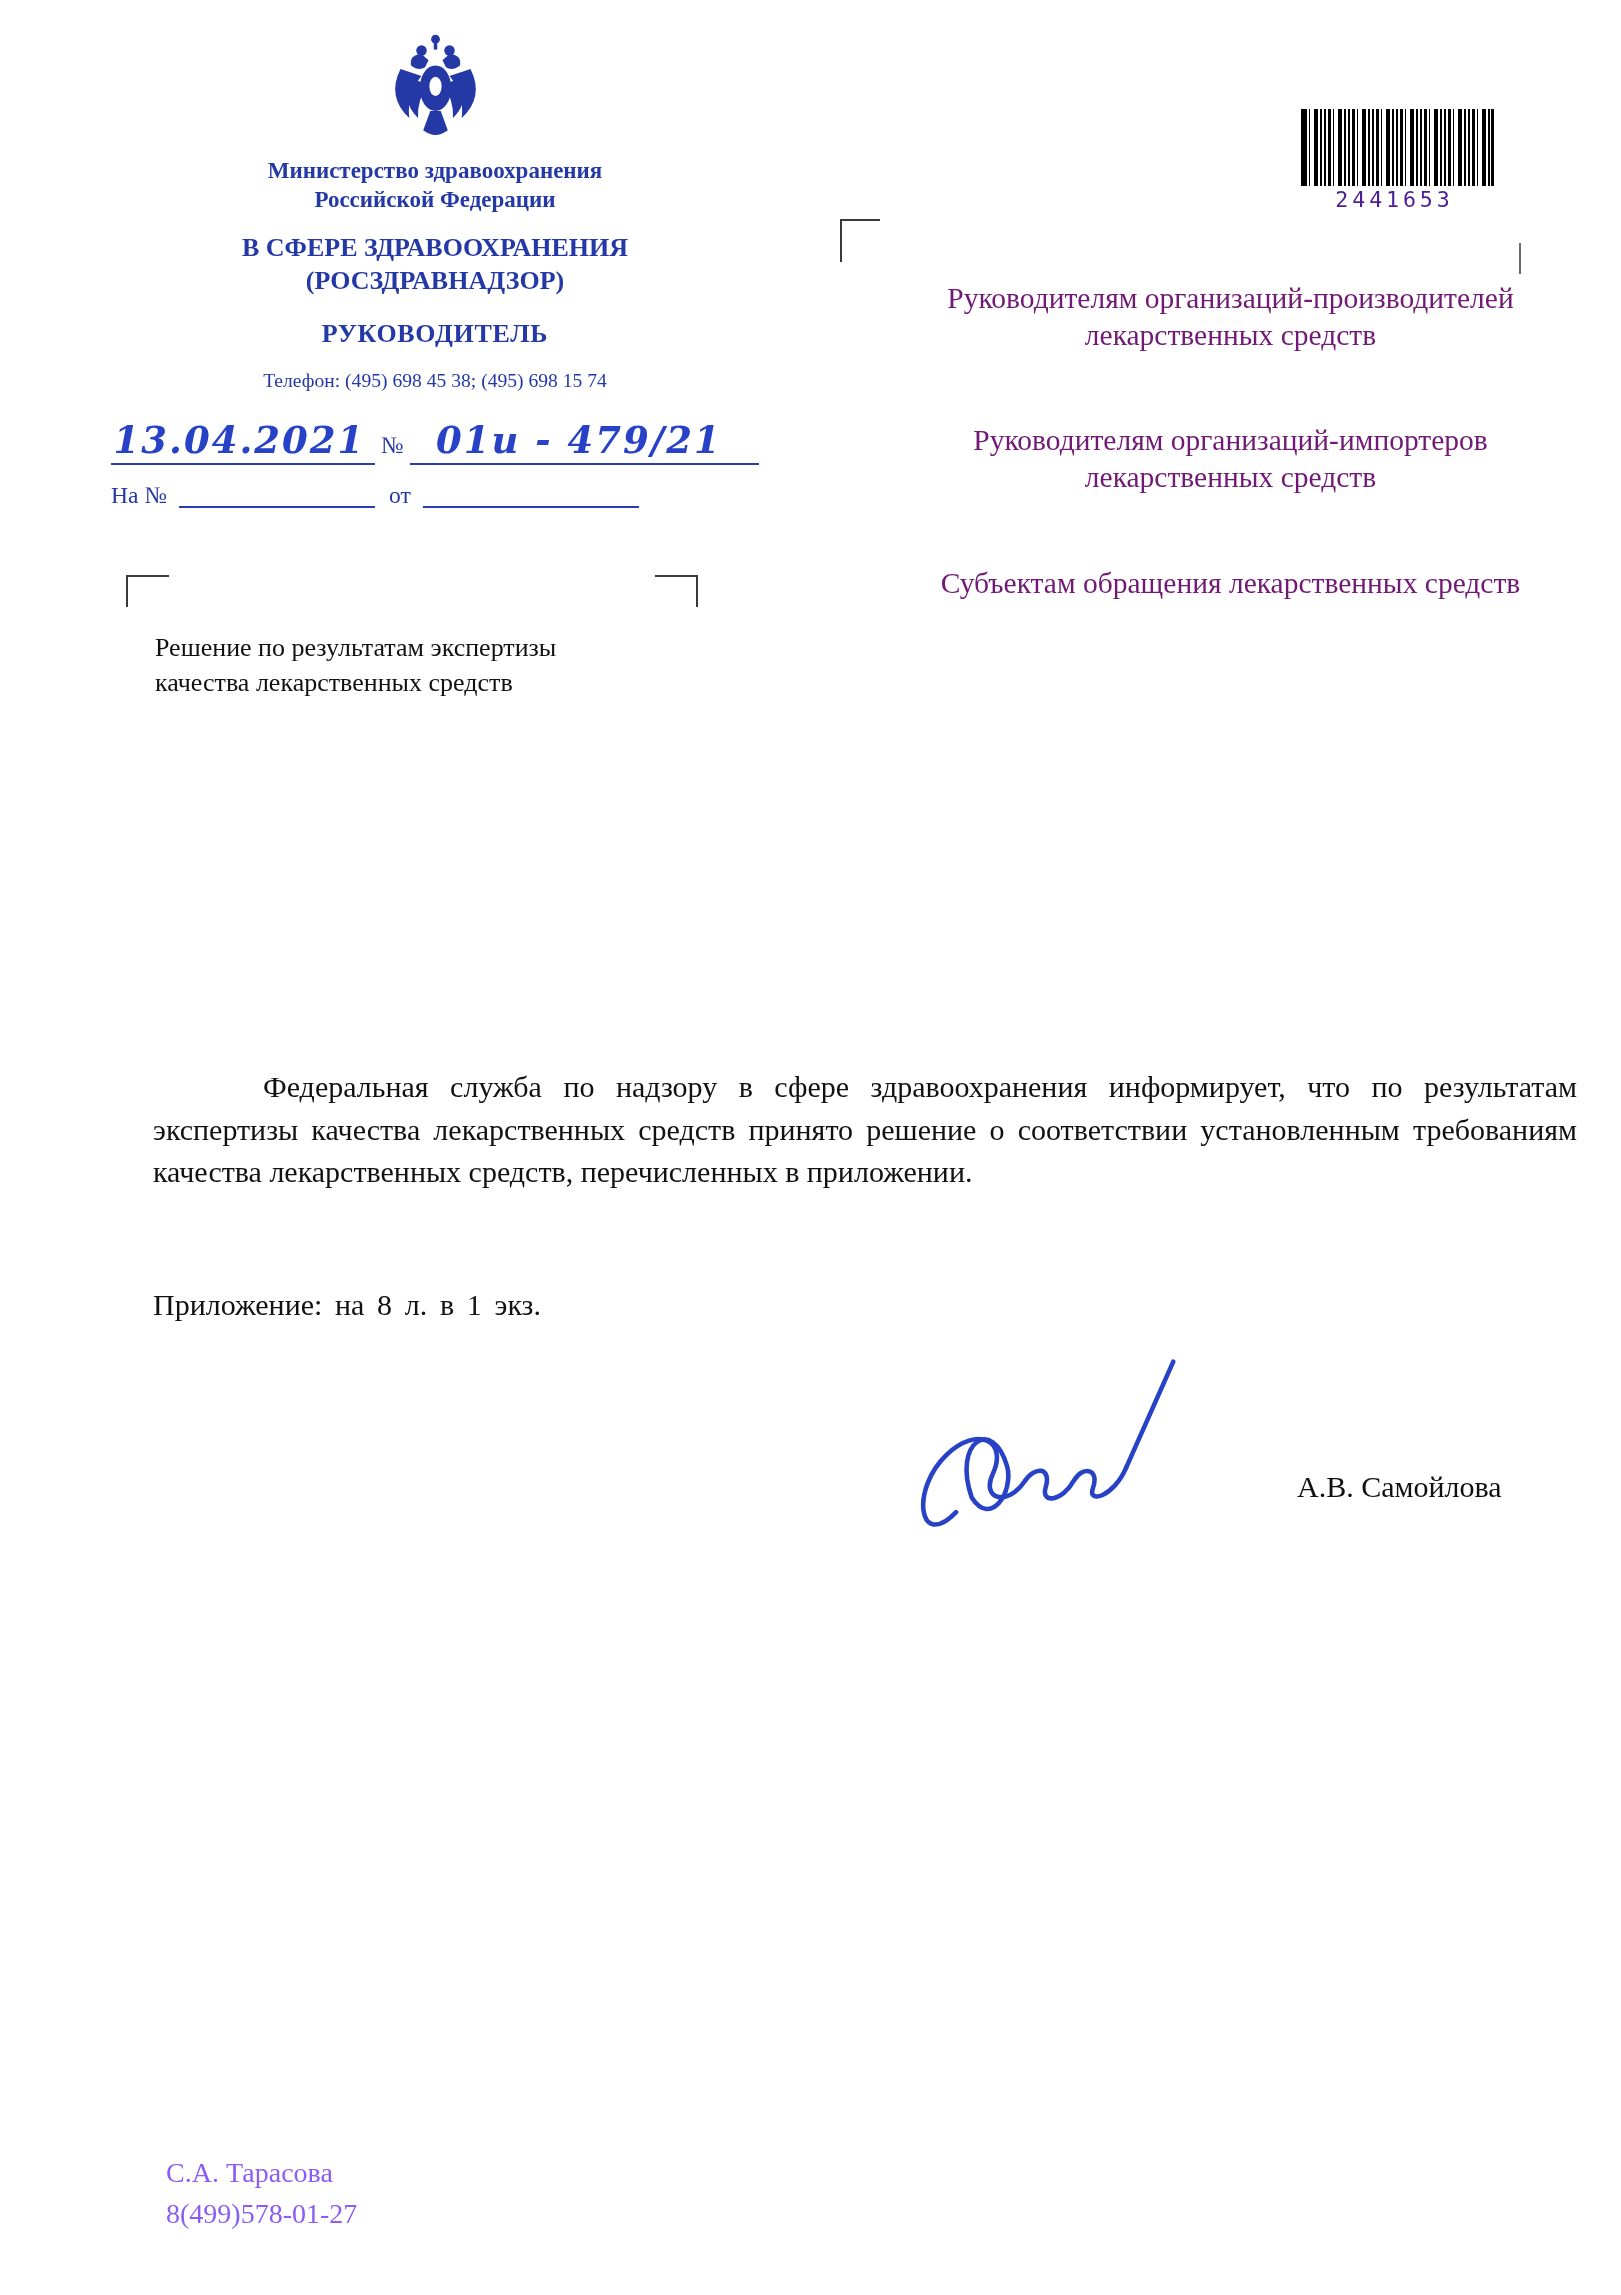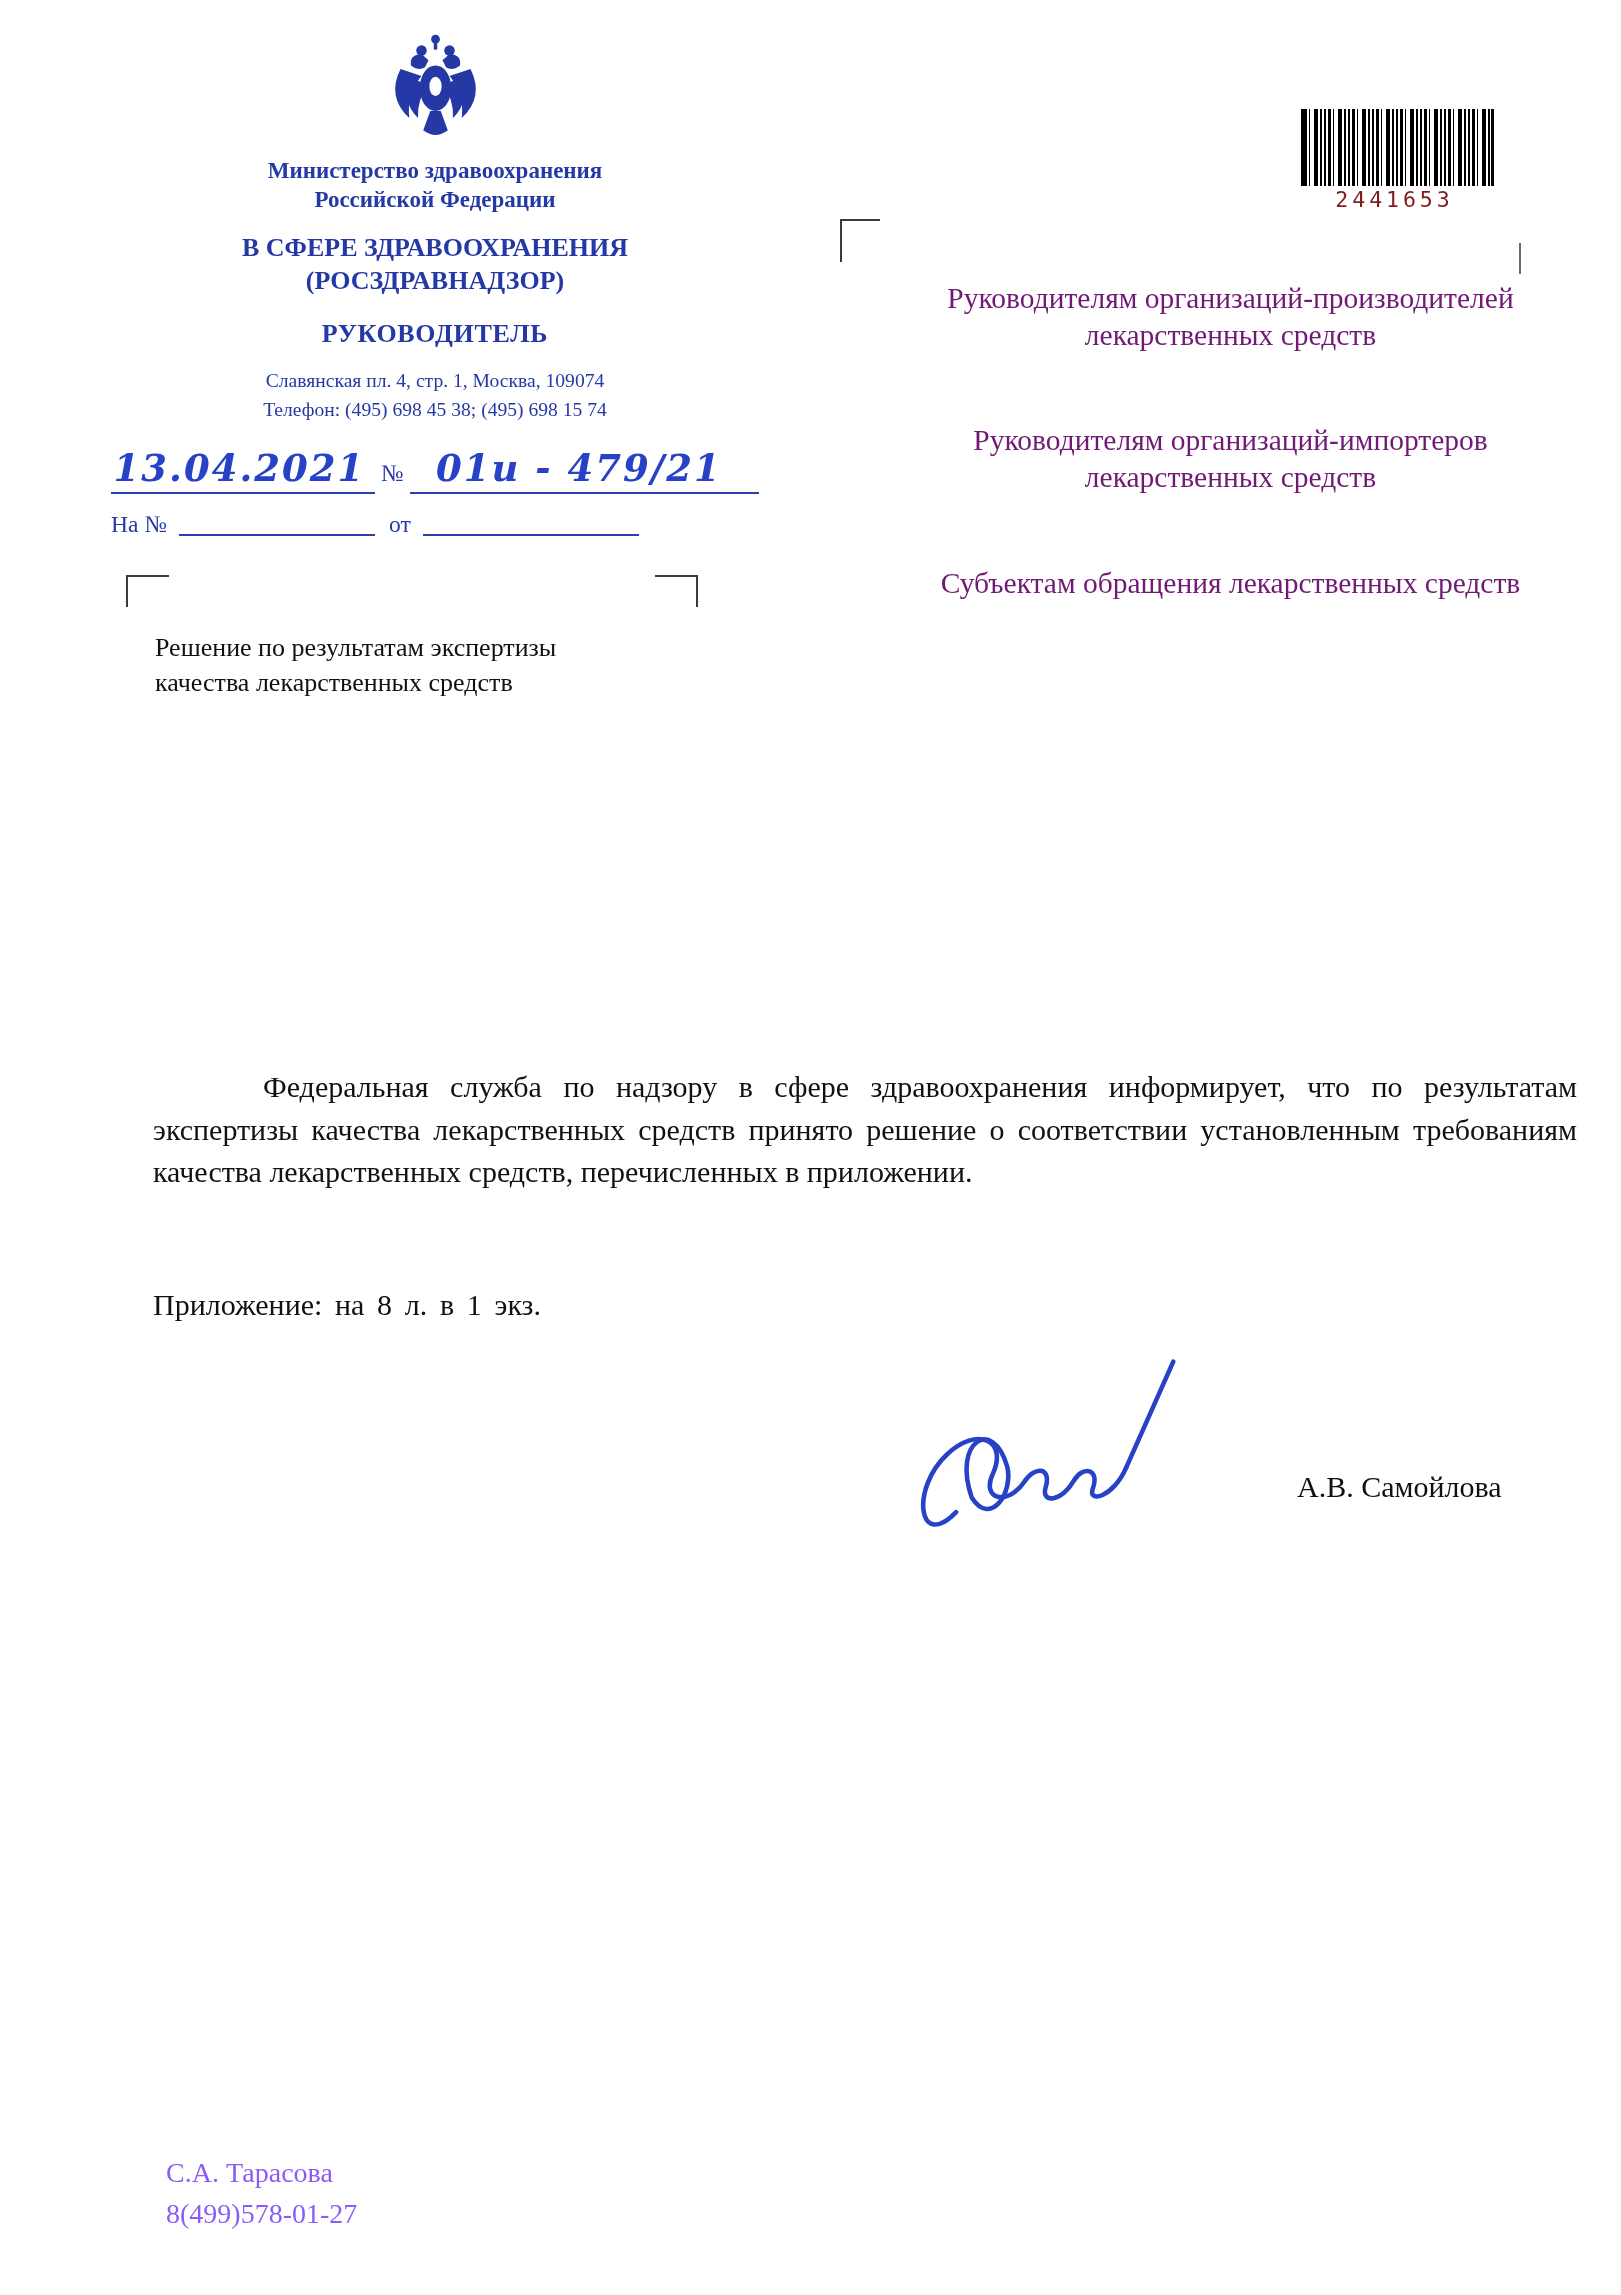--- a/index.html
+++ b/index.html
@@ -56,21 +56,21 @@
     background-image:repeating-linear-gradient(90deg,
       #000 0px,#000 2.6px,#fff 2.6px,#fff 4.6px,
       #000 4.6px,#000 5.9px,#fff 5.9px,#fff 9.8px,
       #000 9.8px,#000 14.4px,#fff 14.4px,#fff 16.4px,
       #000 16.4px,#000 17.7px,#fff 17.7px,#fff 20px,
       #000 20px,#000 22px,#fff 22px,#fff 24px);
     border-left:3.9px solid #000;border-right:3.9px solid #000;
   }
   .barcode-number{
     font-family:"DejaVu Sans Mono", monospace;
-    font-size:21.6px;letter-spacing:3.9px;color:#7f1d1d;margin-top:1.3px;
+    font-size:21.6px;letter-spacing:3.9px;color:#4c1d95;margin-top:1.3px;
   }
   
   .addressees{
     position:absolute;left:900px;top:280px;width:661px;
     text-align:center;font-size:29.5px;line-height:1.26;color:#701a75;
   }
   .addressees p{margin:0 0 68px 0;}
   .addressees p:last-child{margin-bottom:0;}
   
   .body-text{
@@ -117,21 +117,20 @@
     <div class="ministry">
       <div>Министерство здравоохранения</div>
       <div>Российской Федерации</div>
     </div>
     <div class="service">
       <div>В СФЕРЕ ЗДРАВООХРАНЕНИЯ</div>
       <div>(РОСЗДРАВНАДЗОР)</div>
     </div>
     <div class="position">РУКОВОДИТЕЛЬ</div>
     <div class="addr">
-      <div>Славянская пл. 4, стр. 1, Москва, 109074</div>
       <div>Телефон: (495) 698 45 38; (495) 698 15 74</div>
     </div>
 
     <div class="date-row">
       <span class="handwriting hw-date">13.04.2021</span>
       <span class="no-label">№</span>
       <span class="handwriting hw-num">01и - 479/21</span>
     </div>
 
     <div class="refs-row">

